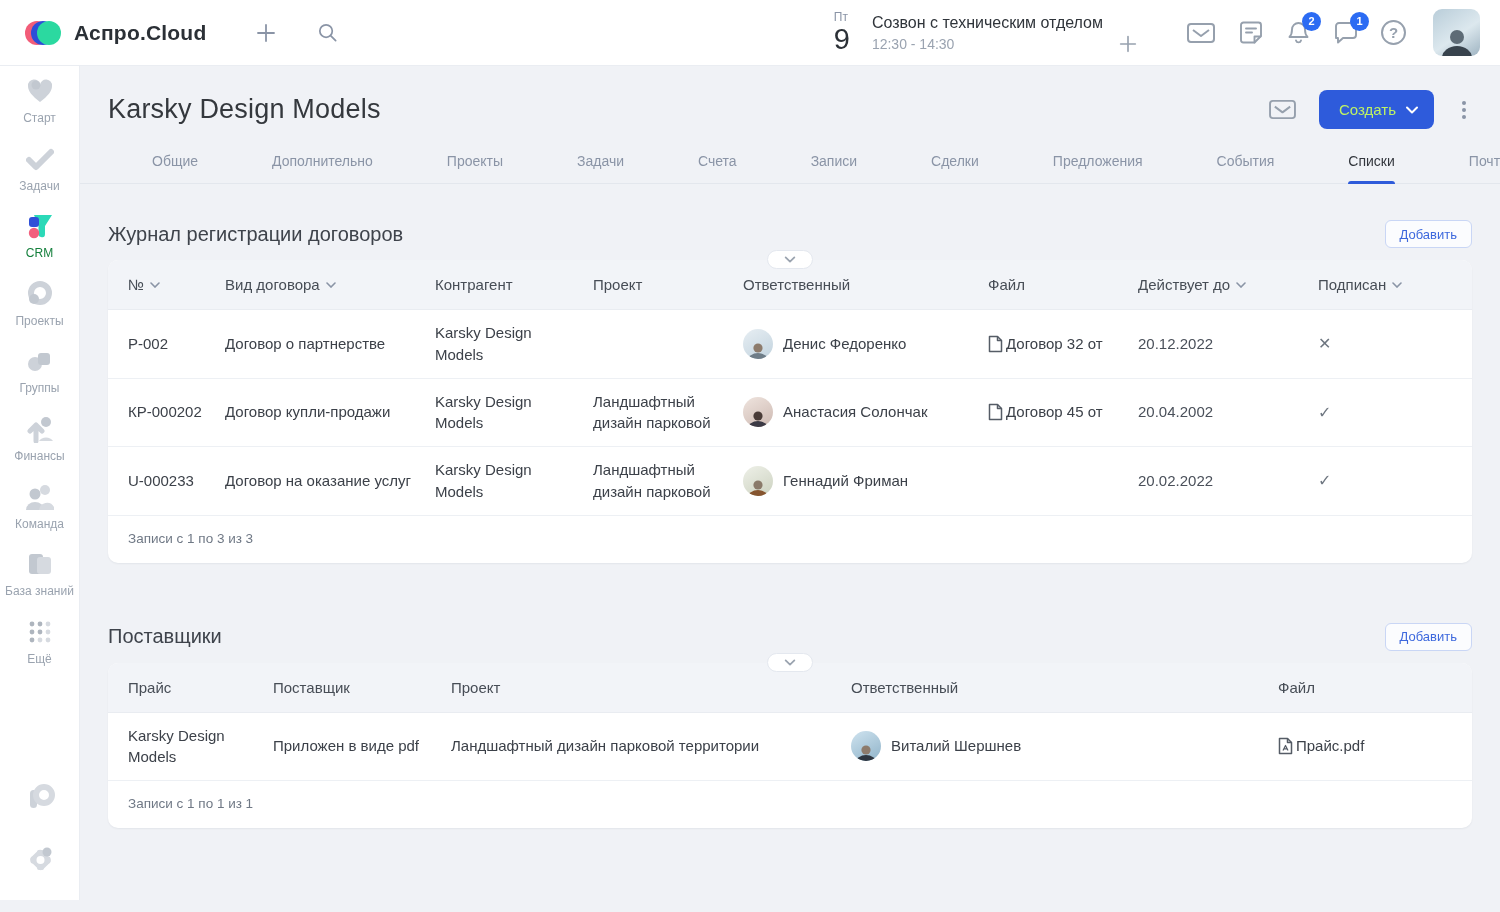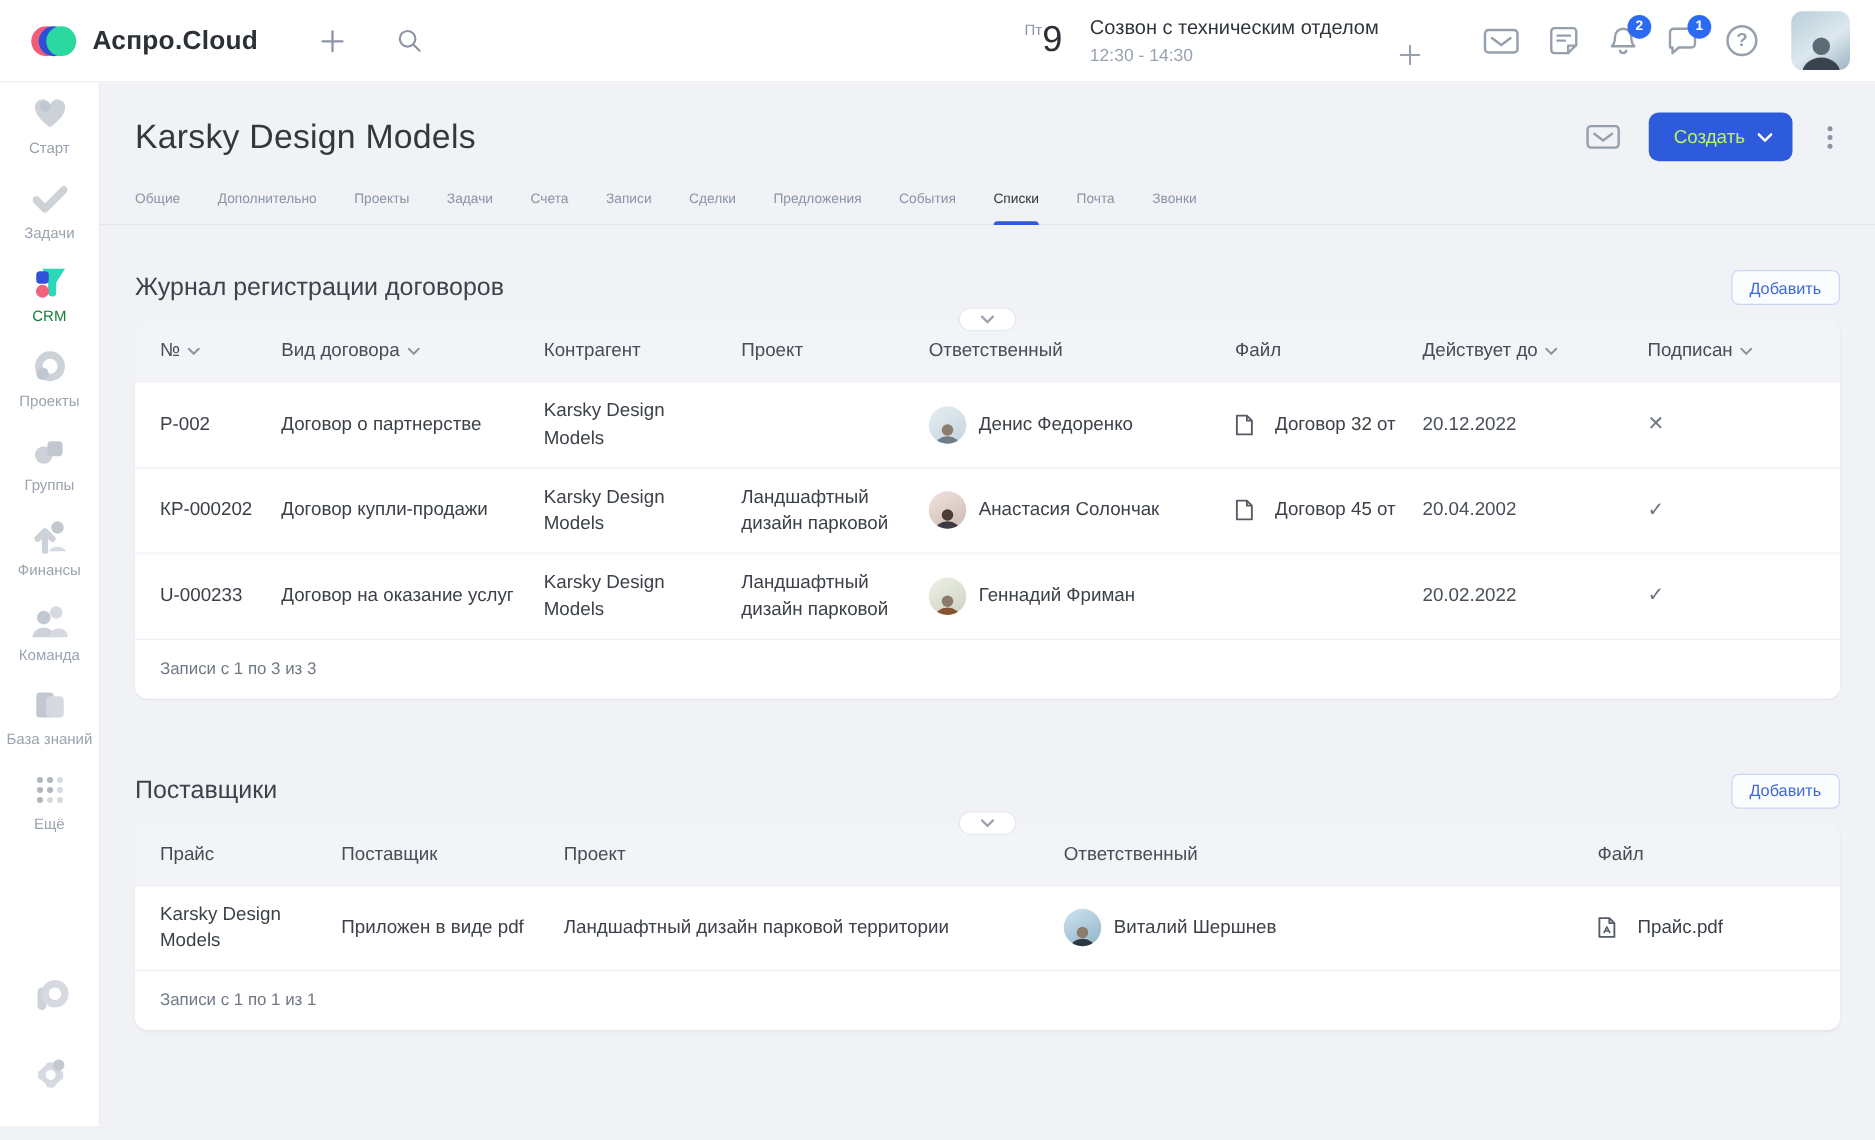--- a/index.html
+++ b/index.html
@@ -8,21 +8,21 @@
 
   
   .topbar { position:fixed; top:0; left:0; width:1500px; height:66px; background:#fff;
             border-bottom:1px solid #EAEDF2; display:flex; align-items:center; z-index:20; }
   .logo { display:flex; align-items:center; margin-left:24px; cursor:pointer; }
   .logo-text { font-size:21px; font-weight:700; color:#2B3036; margin-left:10px; letter-spacing:.2px; }
   .tb-icon { background:none; border:none; cursor:pointer; display:flex; align-items:center; justify-content:center; }
   .tb-plus { margin-left:48px; }
   .tb-search { margin-left:38px; }
   .tb-right { margin-left:auto; display:flex; align-items:center; margin-right:20px; }
-  .cal { display:flex; line-height:1; }
+  .cal { display:flex; flex-direction:column; line-height:1; }
   .cal-wd { font-size:12px; color:#8A94A6; margin-bottom:2px; }
   .cal-day { font-size:29px; color:#2B3036; font-weight:500; }
   .event { margin-left:22px; display:flex; flex-direction:column; }
   .event-title { font-size:16px; color:#2F343A; font-weight:500; }
   .event-time { font-size:14px; color:#9AA3B0; margin-top:4px; }
   .event-plus { align-self:flex-end; margin-left:14px; margin-bottom:1px; }
   .tb-icons { display:flex; align-items:center; margin-left:36px; }
   .ibtn { position:relative; margin:0 11px; }
   .badge { position:absolute; top:-8px; right:-10px; min-width:19px; height:19px; padding:0 5px;
            border-radius:10px; background:#2B6BF3; color:#fff; font-size:11px; font-weight:700;
@@ -52,21 +52,21 @@
   .head-actions { margin-left:auto; display:flex; align-items:center; }
   .mail-btn { margin-right:22px; }
   .create-btn { background:#2E5BDB; color:#bef264; border:none; border-radius:8px; height:39px;
                 padding:0 16px 0 20px; font-size:15px; font-family:inherit; display:flex; align-items:center;
                 gap:10px; cursor:pointer; }
   .kebab { display:flex; flex-direction:column; gap:3px; margin-left:22px; padding:6px; cursor:pointer; }
   .kebab i { width:4px; height:4px; border-radius:50%; background:#8A94A6; display:block; }
 
   .tabs-wrap { border-bottom:1px solid #E3E7ED; padding:0 28px; margin-top:14px; }
   .tabs { display:flex; gap:30px; }
-  .tab { font-size:11px; color:#8A94A6; padding:10px 0 14px; cursor:pointer; position:relative; white-space:nowrap; }
+  .tab { font-size:14px; color:#8A94A6; padding:10px 0 14px; cursor:pointer; position:relative; white-space:nowrap;margin-left:44px; }
   .tab.active { color:#33373D; }
   .tab.active::after { content:""; position:absolute; left:0; right:0; bottom:-1px; height:3px;
                        border-radius:3px 3px 0 0; background:#2E5BDA; }
 
   .content { padding:0 28px; }
   .section-head { display:flex; align-items:center; margin-top:36px; margin-bottom:12px; }
   .section-title { font-size:20px; color:#3E434B; font-weight:400; }
   .add-btn { margin-left:auto; background:#FBFCFE; border:1px solid #C9D6F5; color:#3D68DD;
              font-size:13px; font-family:inherit; border-radius:6px; height:28px; padding:0 14px; cursor:pointer; }
 
@@ -84,21 +84,21 @@
   .th:first-child { padding-left:20px; }
   .th.sortable { cursor:pointer; }
   .trow { border-bottom:1px solid #EDF0F4; cursor:pointer; }
   .trow .cell { padding-top:12px; padding-bottom:12px; }
   .resp { display:flex; align-items:center; gap:10px; }
   .avatar { width:30px; height:30px; border-radius:50%; overflow:hidden; position:relative; flex:none; }
   .av-1 { background:linear-gradient(150deg,#e7eef3,#c2d3de); }
   .av-2 { background:linear-gradient(150deg,#efe4de,#cdb9b2); }
   .av-3 { background:linear-gradient(150deg,#eef0e8,#ccd2c0); }
   .av-4 { background:linear-gradient(150deg,#cfe3ef,#8fb3c9); }
-  .filecell { display:flex; align-items:center; gap:17px; color:#3C4149; }
+  .filecell { display:flex; align-items:center; gap:3px; color:#3C4149; }
   .datecell { color:#4A505A; }
   .mark { font-size:16px; color:#6E7680; }
   .tfoot { padding:15px 20px 17px; font-size:13.5px; color:#6F7885; }
 
   svg { display:block; }
 </style>
 </head>
 <body>
 
 <header class="topbar">

